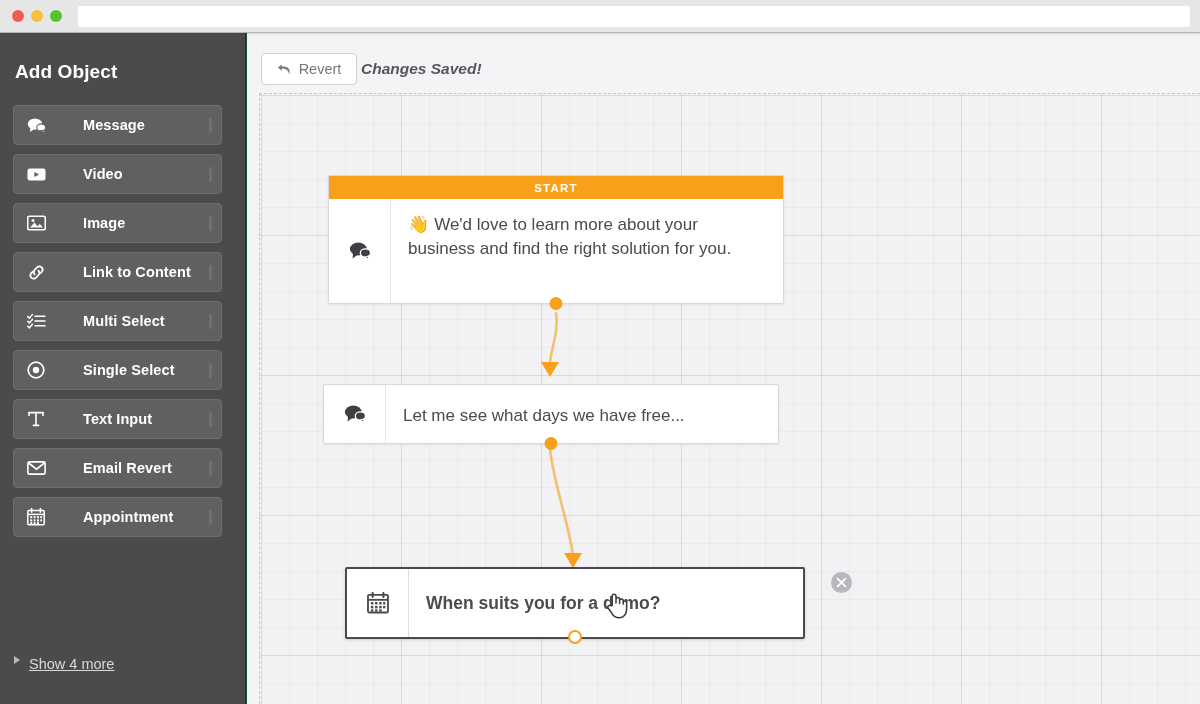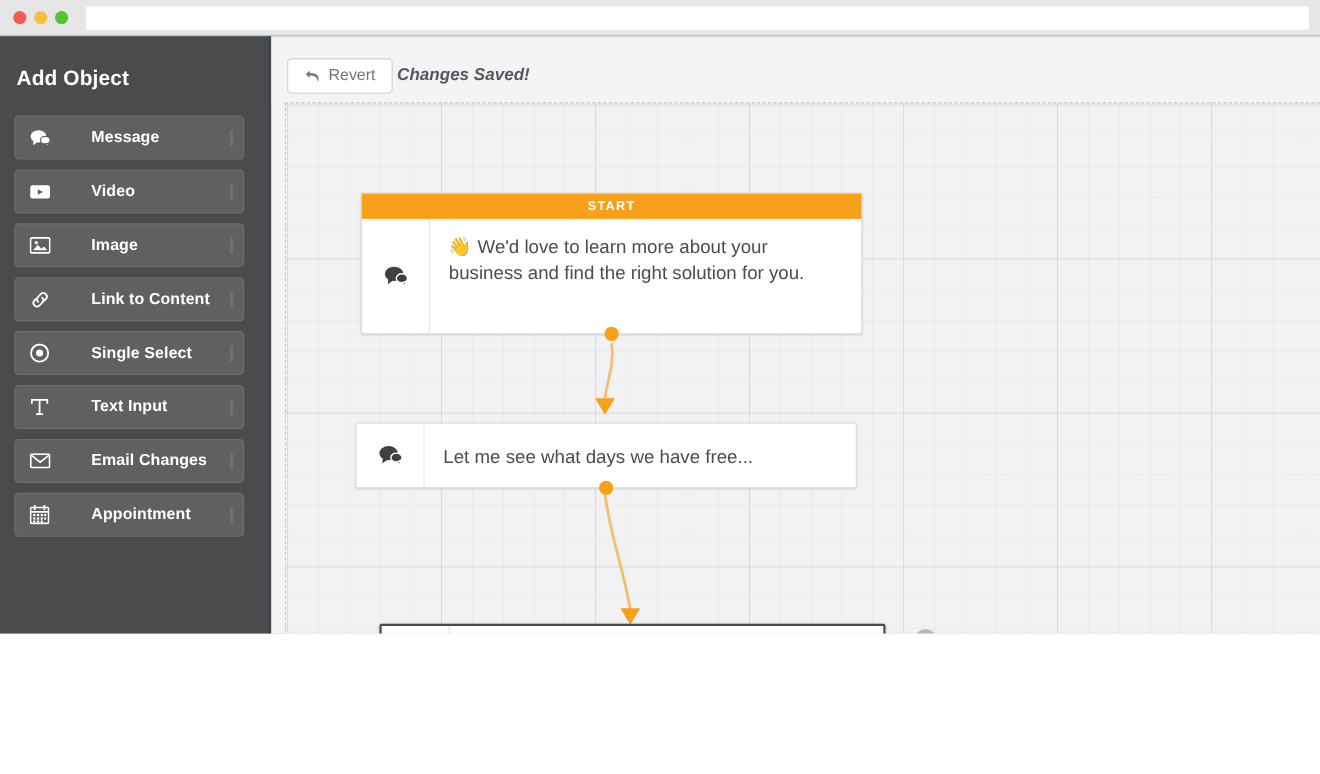--- a/index.html
+++ b/index.html
@@ -4,23 +4,23 @@
 <style>
   html, body {
     margin: 0; padding: 0;
     width: 1200px; height: 704px;
     overflow: hidden;
     background: #ffffff;
     font-family: "Liberation Sans", sans-serif;
   }
   #app {
     position: relative;
-    width: 1200px; height: 576px;
+    width: 1200px; height: 704px;
     overflow: hidden;
-    background: #7dd3fc;
+    background: #14532d;
   }
 
   
   .chrome {
     position: absolute; top: 0; left: 0;
     width: 1200px; height: 32px;
     background: #e6e6e6;
     border-bottom: 1px solid #d2d2d2;
   }
   .traffic {
@@ -333,20 +333,36 @@
               <g fill="none" stroke="#fff" stroke-width="1.7" stroke-linecap="round">
                 <path d="M7.6 11.4 A3.3 3.3 0 0 1 7.6 6.8 L10.4 4 A3.3 3.3 0 0 1 15 8.6 L13.4 10.2"></path>
                 <path d="M11.4 7.6 A3.3 3.3 0 0 1 11.4 12.2 L8.6 15 A3.3 3.3 0 0 1 4 10.4 L5.6 8.8"></path>
               </g>
             </svg>
         </span>
         <span class="obj-label">Link to Content</span>
         <span class="obj-handle"></span>
       </div>
 
+      <div class="obj-item">
+        <span class="obj-icon">
+          <svg width="19" height="16" viewBox="0 0 19 16">
+              <g stroke="#fff" stroke-width="1.5" stroke-linecap="round" fill="none">
+                <path d="M0.8 3.6 L2.4 5.2 L5.4 1.6"></path>
+                <path d="M0.8 8.4 L2.4 10 L5.4 6.4"></path>
+                <path d="M0.8 13.2 L2.4 14.8 L5.4 11.2"></path>
+                <path d="M8 3.2 H18"></path>
+                <path d="M8 8 H18"></path>
+                <path d="M8 12.8 H18"></path>
+              </g>
+            </svg>
+        </span>
+        <span class="obj-label">Multi Select</span>
+        <span class="obj-handle"></span>
+      </div>
 
       <div class="obj-item">
         <span class="obj-icon">
           <svg width="18" height="18" viewBox="0 0 18 18">
               <circle cx="9" cy="9" r="7.8" fill="none" stroke="#fff" stroke-width="1.7"></circle>
               <circle cx="9" cy="9" r="3.2" fill="#fff"></circle>
             </svg>
         </span>
         <span class="obj-label">Single Select</span>
         <span class="obj-handle"></span>
@@ -368,21 +384,21 @@
         <span class="obj-handle"></span>
       </div>
 
       <div class="obj-item">
         <span class="obj-icon">
           <svg width="19" height="14" viewBox="0 0 19 14">
               <rect x="0.9" y="0.9" width="17.2" height="12.2" rx="1.3" fill="none" stroke="#fff" stroke-width="1.6"></rect>
               <path d="M1.6 2 L9.5 8.2 L17.4 2" fill="none" stroke="#fff" stroke-width="1.6"></path>
             </svg>
         </span>
-        <span class="obj-label">Email Changes</span>
+        <span class="obj-label">Email Revert</span>
         <span class="obj-handle"></span>
       </div>
 
 
       <div class="obj-item">
         <span class="obj-icon">
           <svg width="18" height="18" viewBox="0 0 18 18">
               <rect x="0.8" y="2.4" width="16.4" height="14.4" rx="1" fill="none" stroke="#fff" stroke-width="1.5"></rect>
               <path d="M0.8 6.4 H17.2" stroke="#fff" stroke-width="1.5"></path>
               <path d="M4.6 0.8 V4" stroke="#fff" stroke-width="1.7" stroke-linecap="round"></path>

